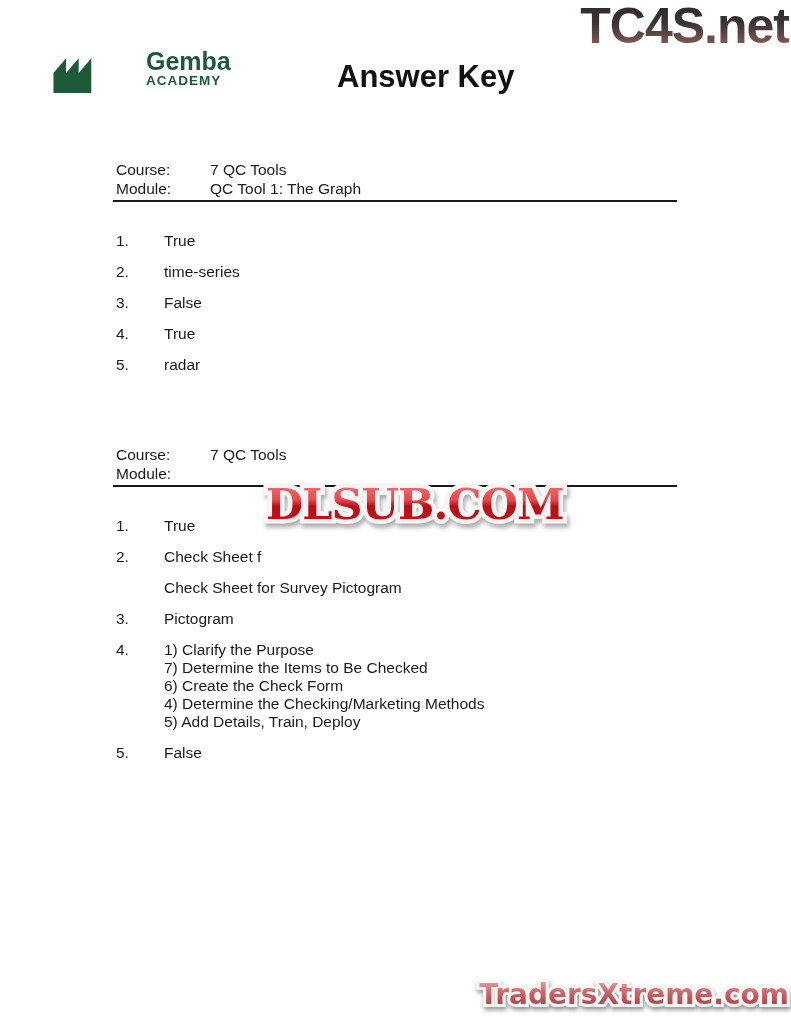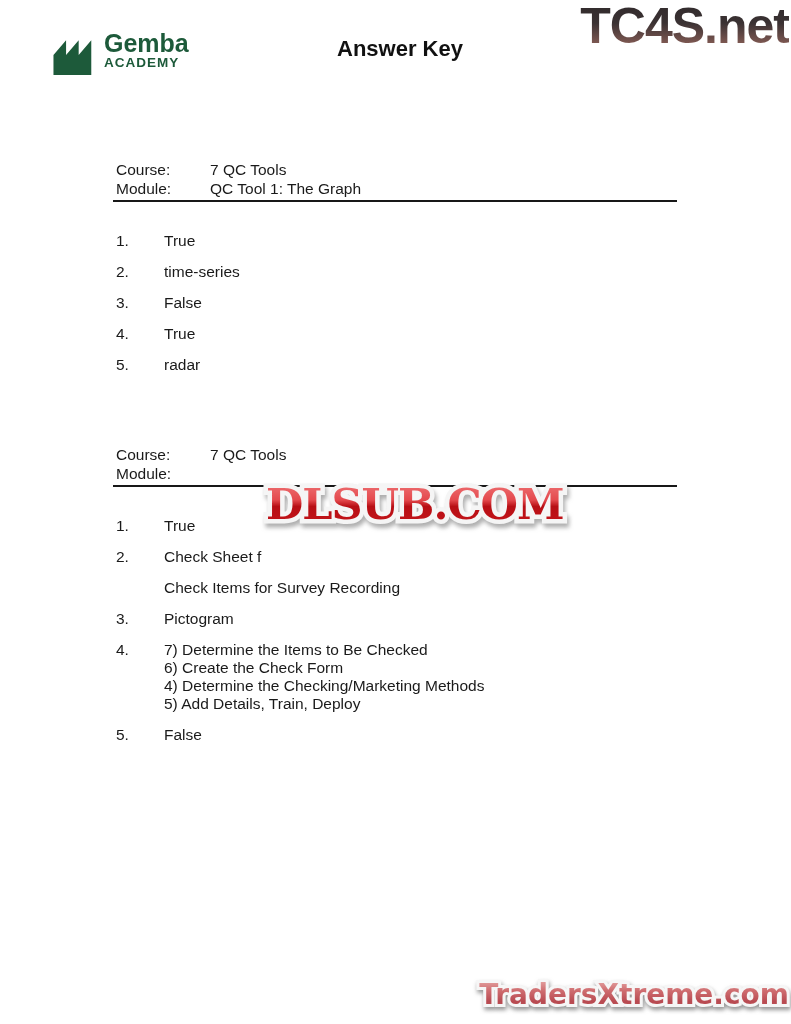--- a/index.html
+++ b/index.html
@@ -14,23 +14,24 @@
     background: #ffffff;
     font-family: "Liberation Sans", sans-serif;
     color: #1a1a1a;
     overflow: hidden;
   }
 
   
   .logo {
     position: absolute;
     left: 50px;
-    top: 32px;
+    top: 50px;
     display: flex;
     align-items: flex-start;
+    gap: 42px;
   }
   .logo svg { display: block; margin-top: 2px; }
   .logo-text { margin-left: 4px; }
   .logo-brand {
     font-size: 25px;
     font-weight: bold;
     color: #1d5a3a;
     line-height: 23px;
     letter-spacing: 0px;
   }
@@ -39,23 +40,23 @@
     font-weight: bold;
     color: #1d5a3a;
     letter-spacing: 1px;
     line-height: 15px;
   }
 
   
   .title {
     position: absolute;
     left: 337px;
-    top: 36px;
+    top: 59px;
     margin: 0;
-    font-size: 22px;
+    font-size: 31px;
     font-weight: bold;
     letter-spacing: 0px;
     color: #111;
     white-space: nowrap;
   }
 
   
   .wm-tc4s {
     position: absolute;
     top: -3px;
@@ -263,38 +264,39 @@
             </div>
   </div>
 
   <div class="answer-row">
     <span class="answer-number">2.</span>
     <div class="answer-content">
               <div class="para">
                 <div class="line">Check Sheet f</div>
               </div>
               <div class="para">
-                <div class="line">Check Items for Survey Recording</div>
+                <div class="line">Check Sheet for Survey Pictogram</div>
               </div>
             </div>
   </div>
 
   <div class="answer-row">
     <span class="answer-number">3.</span>
     <div class="answer-content">
               <div class="para">
                 <div class="line">Pictogram</div>
               </div>
             </div>
   </div>
 
   <div class="answer-row">
     <span class="answer-number">4.</span>
     <div class="answer-content">
               <div class="para">
+                <div class="line">1) Clarify the Purpose</div>
                 <div class="line">7) Determine the Items to Be Checked</div>
                 <div class="line">6) Create the Check Form</div>
                 <div class="line">4) Determine the Checking/Marketing Methods</div>
                 <div class="line">5) Add Details, Train, Deploy</div>
               </div>
             </div>
   </div>
 
   <div class="answer-row">
     <span class="answer-number">5.</span>

